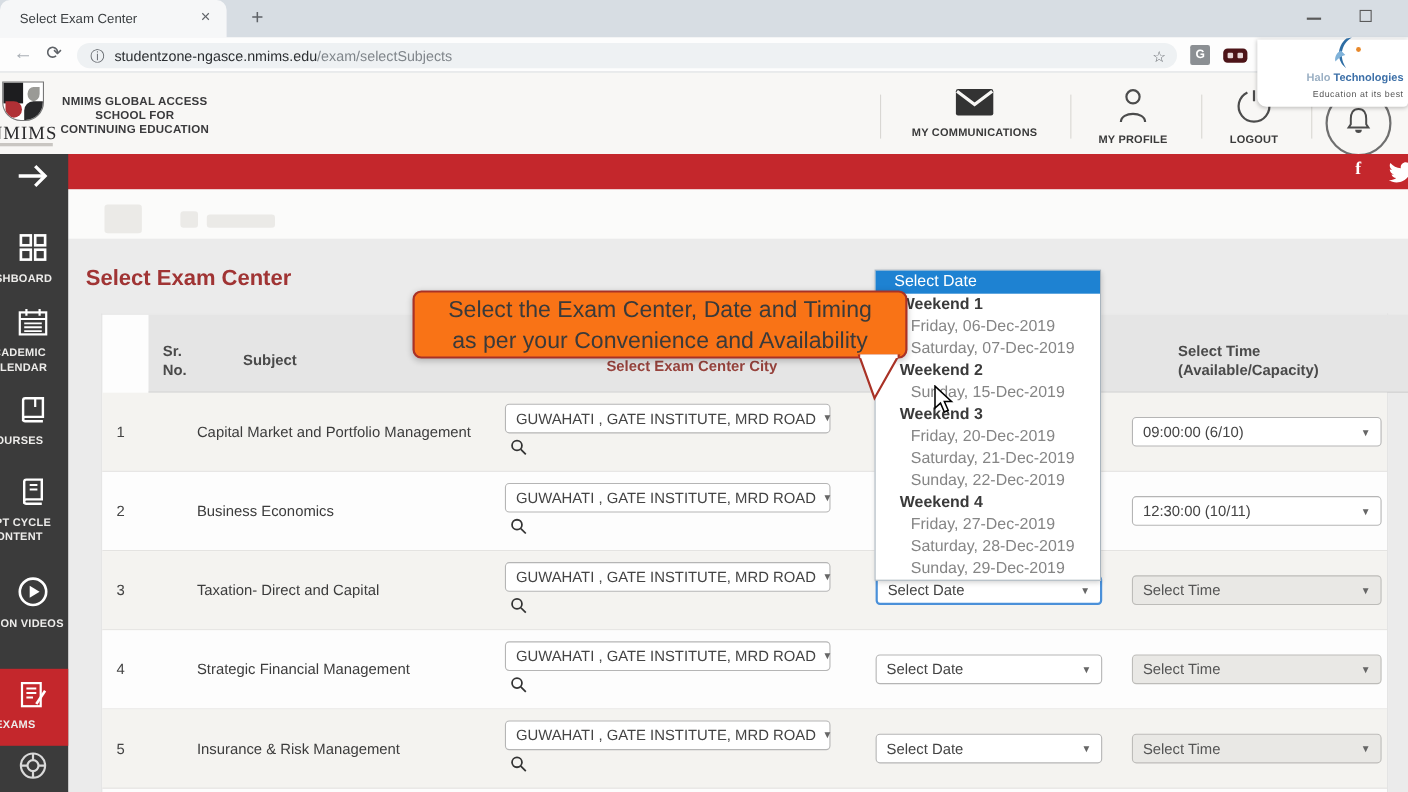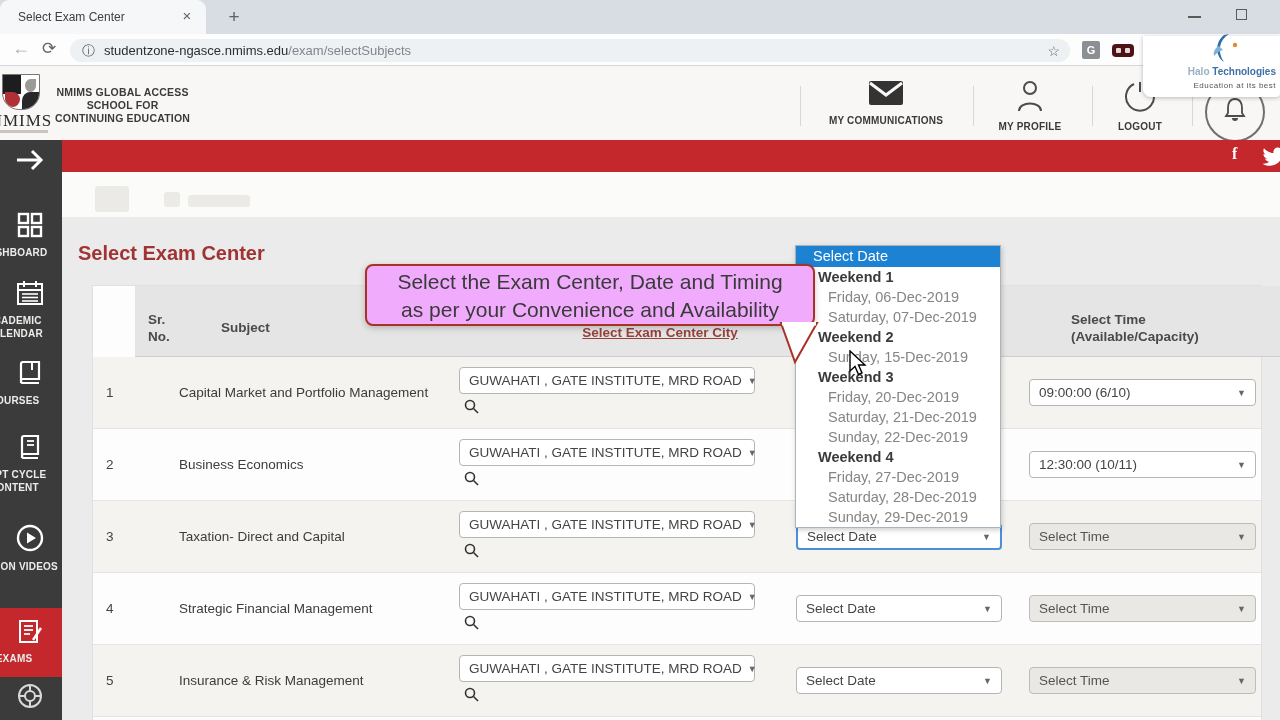--- a/index.html
+++ b/index.html
@@ -90,21 +90,21 @@
   .search-ic { margin:5px 0 0 5px; }
 
   
   .dd-panel { left:795px; top:245px; width:206px; background:#fff; border:1px solid #a9b4bd; box-shadow:1px 2px 5px rgba(0,0,0,.2); z-index:40; }
   .dd-it { font-size:14.5px; line-height:20px; white-space:nowrap; }
   .dd-sel { background:#1e82d2; color:#fff; height:21px; line-height:21px; padding-left:17px; }
   .dd-grp { font-weight:bold; color:#3a3a3a; padding-left:22px; }
   .dd-opt { color:#858585; padding-left:32px; }
 
   
-  .tooltip { left:365px; top:264px; width:450px; height:62px; background:#f0abfc; border:2px solid #a93226; border-radius:8px; z-index:45; box-shadow:0 2px 6px rgba(0,0,0,.22); text-align:center; padding-top:2px; }
+  .tooltip { left:375px; top:264px; width:450px; height:62px; background:#f97316; border:2px solid #a93226; border-radius:8px; z-index:45; box-shadow:0 2px 6px rgba(0,0,0,.22); text-align:center; padding-top:2px; }
   .tooltip div { font-size:21px; color:#3a3a3a; line-height:28px; }
   .tt-tail { left:765px; top:322px; z-index:46; }
 
   .cursor { left:849px; top:350px; z-index:60; }
 </style>
 </head>
 <body>
 
 <div class="abs tabbar">
   <div class="abs tab">
@@ -316,21 +316,21 @@
 
   <h1 class="page-title">Select Exam Center</h1>
 
   <div class="card">
     <div class="thead">
       <div class="th" style="left:13px;top:25px;">
         <div>Sr.</div>
         <div>No.</div>
       </div>
       <div class="th" style="left:86px;top:33px;">Subject</div>
-      <div class="th th-center-city" style="left:377px;top:38px;width:296px;text-decoration:underline;">Select Exam Center City</div>
+      <div class="th th-center-city" style="left:346px;top:38px;width:296px;">Select Exam Center City</div>
       <div class="th" style="left:936px;top:25px;">
         <div>Select Time</div>
         <div>(Available/Capacity)</div>
       </div>
     </div>
 
     <div class="rows">
 
       <div class="row odd">
         <div class="cell-sr">1</div>

